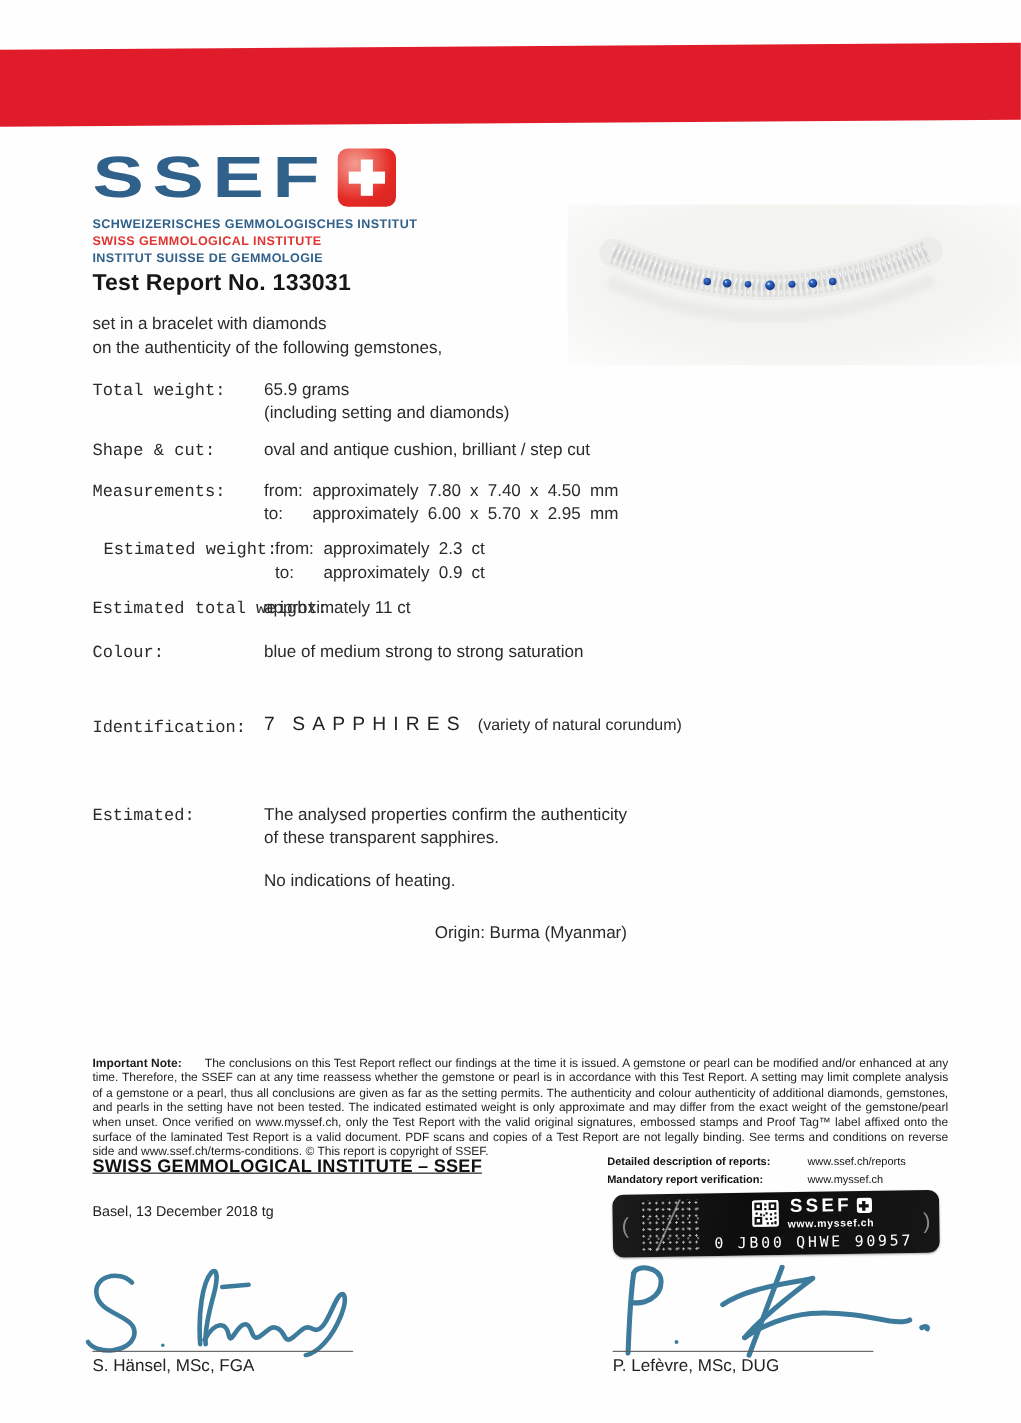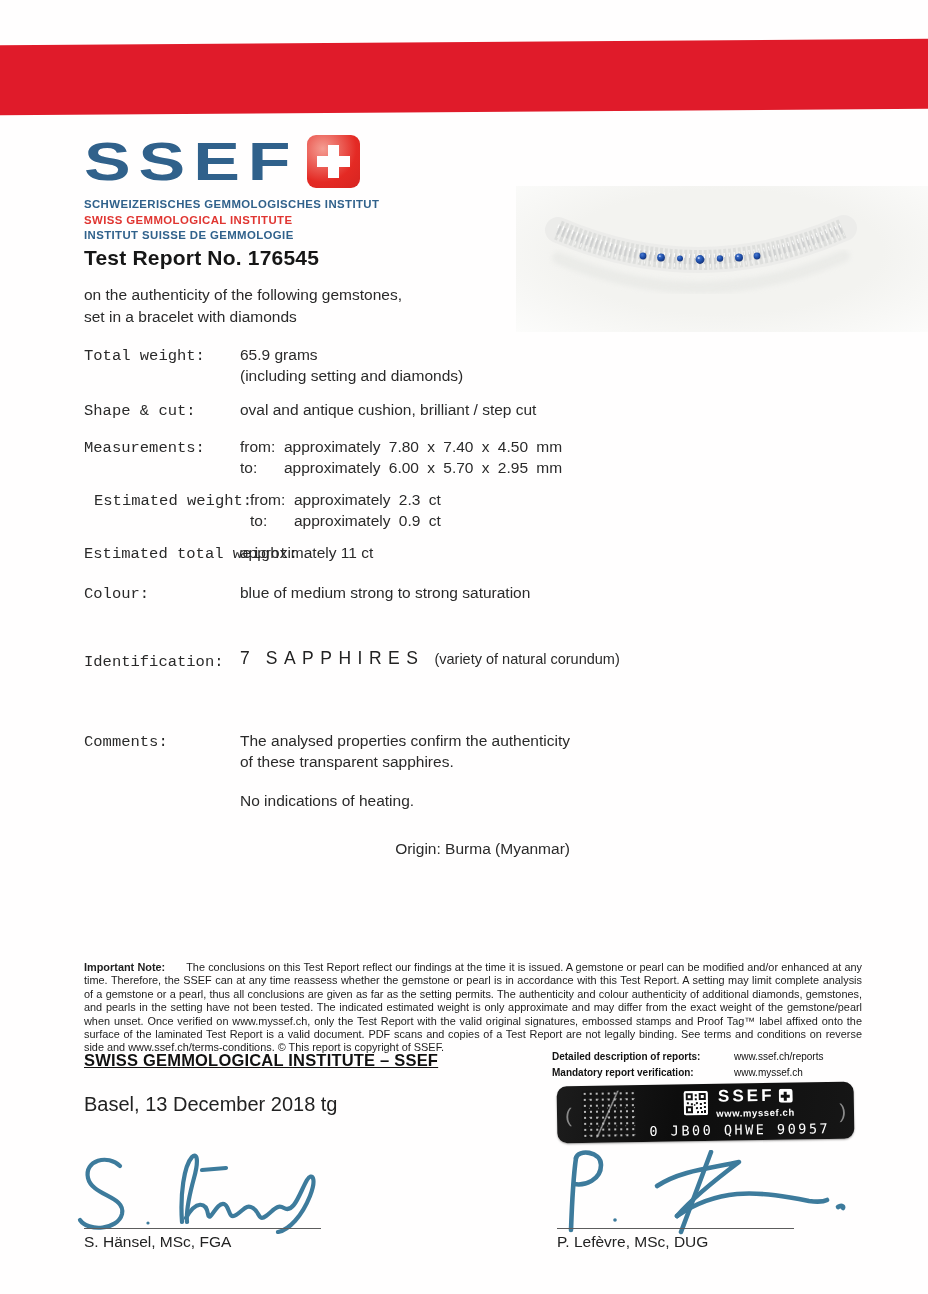--- a/index.html
+++ b/index.html
@@ -54,21 +54,21 @@
 
   
   .note { position:absolute; left:84px; top:961px; width:778px; font-size:10.9px;
     line-height:13.4px; color:#1d1d1d; text-align:justify; }
   .note b { margin-right:21px; }
 
   
   .institute { position:absolute; left:84px; top:1051px; font-size:16.5px; font-weight:bold; color:#111; letter-spacing:0.2px;text-decoration:underline; }
   .report-info { position:absolute; left:552px; top:1049px; font-size:10px; line-height:15.5px; color:#111; }
   .report-info .lbl { display:inline-block; width:182px; font-weight:bold; }
-  .place-date { position:absolute; left:84px; top:1093px; font-size:20px; color:#222; }
+  .place-date { position:absolute; left:84px; top:1093px; font-size:13px; color:#222; }
 
   
   .sticker { position:absolute; left:557px; top:1084px; width:297px; height:57px;
     background:linear-gradient(100deg,#1c1c1c,#0d0d0d 40%,#161616); border-radius:10px;
     transform:rotate(-0.9deg); display:flex; align-items:center; padding:4px 6px;
     box-shadow:0 1px 2px rgba(0,0,0,0.35); }
   .sticker .bracket { color:#8a8a8a; font-size:20px; line-height:20px; padding:0 2px; }
   .holo { width:54px; height:47px; margin:0 6px 0 8px; background-color:#141414;
     background-image:
       radial-gradient(#b9b9b9 0.9px, transparent 1.1px),
@@ -114,25 +114,25 @@
           <span class="h"></span>
         </span>
     </div>
     <div class="logo-lines">
       <div class="logo-line-de">SCHWEIZERISCHES GEMMOLOGISCHES INSTITUT</div>
       <div class="logo-line-en">SWISS GEMMOLOGICAL INSTITUTE</div>
       <div class="logo-line-fr">INSTITUT SUISSE DE GEMMOLOGIE</div>
     </div>
   </div>
 
-  <div class="report-title">Test Report No. 176545</div>
+  <div class="report-title">Test Report No. 133031</div>
 
   <div class="intro">
+    <div>set in a bracelet with diamonds</div>
     <div>on the authenticity of the following gemstones,</div>
-    <div>set in a bracelet with diamonds</div>
   </div>
 
   <div class="photo">
     <svg width="412" height="146" viewBox="0 0 412 146">
       <defs>
         <radialGradient id="sap" cx="38%" cy="32%" r="75%">
           <stop offset="0%" stop-color="#4a7ad4"></stop>
           <stop offset="55%" stop-color="#1e4ea8"></stop>
           <stop offset="100%" stop-color="#142f72"></stop>
         </radialGradient>
@@ -214,21 +214,21 @@
   <div class="row row-ident">
     <span class="rlabel">Identification:</span>
     <span class="rvalue ident-value">
       <span class="ident-count">7</span>
       <span class="ident-name">SAPPHIRES</span>
       <span class="ident-qualifier">(variety of natural corundum)</span>
     </span>
   </div>
 
   <div class="row row-comments">
-    <span class="rlabel">Comments:</span>
+    <span class="rlabel">Estimated:</span>
     <span class="rvalue">
       <div>The analysed properties confirm the authenticity</div>
       <div>of these transparent sapphires.</div>
       <div class="comments-p2">No indications of heating.</div>
       <div class="comments-p3">Origin: Burma (Myanmar)</div>
     </span>
   </div>
 
   <div class="note">
     <b>Important Note:</b><span>The conclusions on this Test Report reflect our findings at the time it is issued. A gemstone or pearl can be modified and/or enhanced at any time. Therefore, the SSEF can at any time reassess whether the gemstone or pearl is in accordance with this Test Report. A setting may limit complete analysis of a gemstone or a pearl, thus all conclusions are given as far as the setting permits. The authenticity and colour authenticity of additional diamonds, gemstones, and pearls in the setting have not been tested. The indicated estimated weight is only approximate and may differ from the exact weight of the gemstone/pearl when unset. Once verified on www.myssef.ch, only the Test Report with the valid original signatures, embossed stamps and Proof Tag™ label affixed onto the surface of the laminated Test Report is a valid document. PDF scans and copies of a Test Report are not legally binding. See terms and conditions on reverse side and www.ssef.ch/terms-conditions. © This report is copyright of SSEF.</span>

